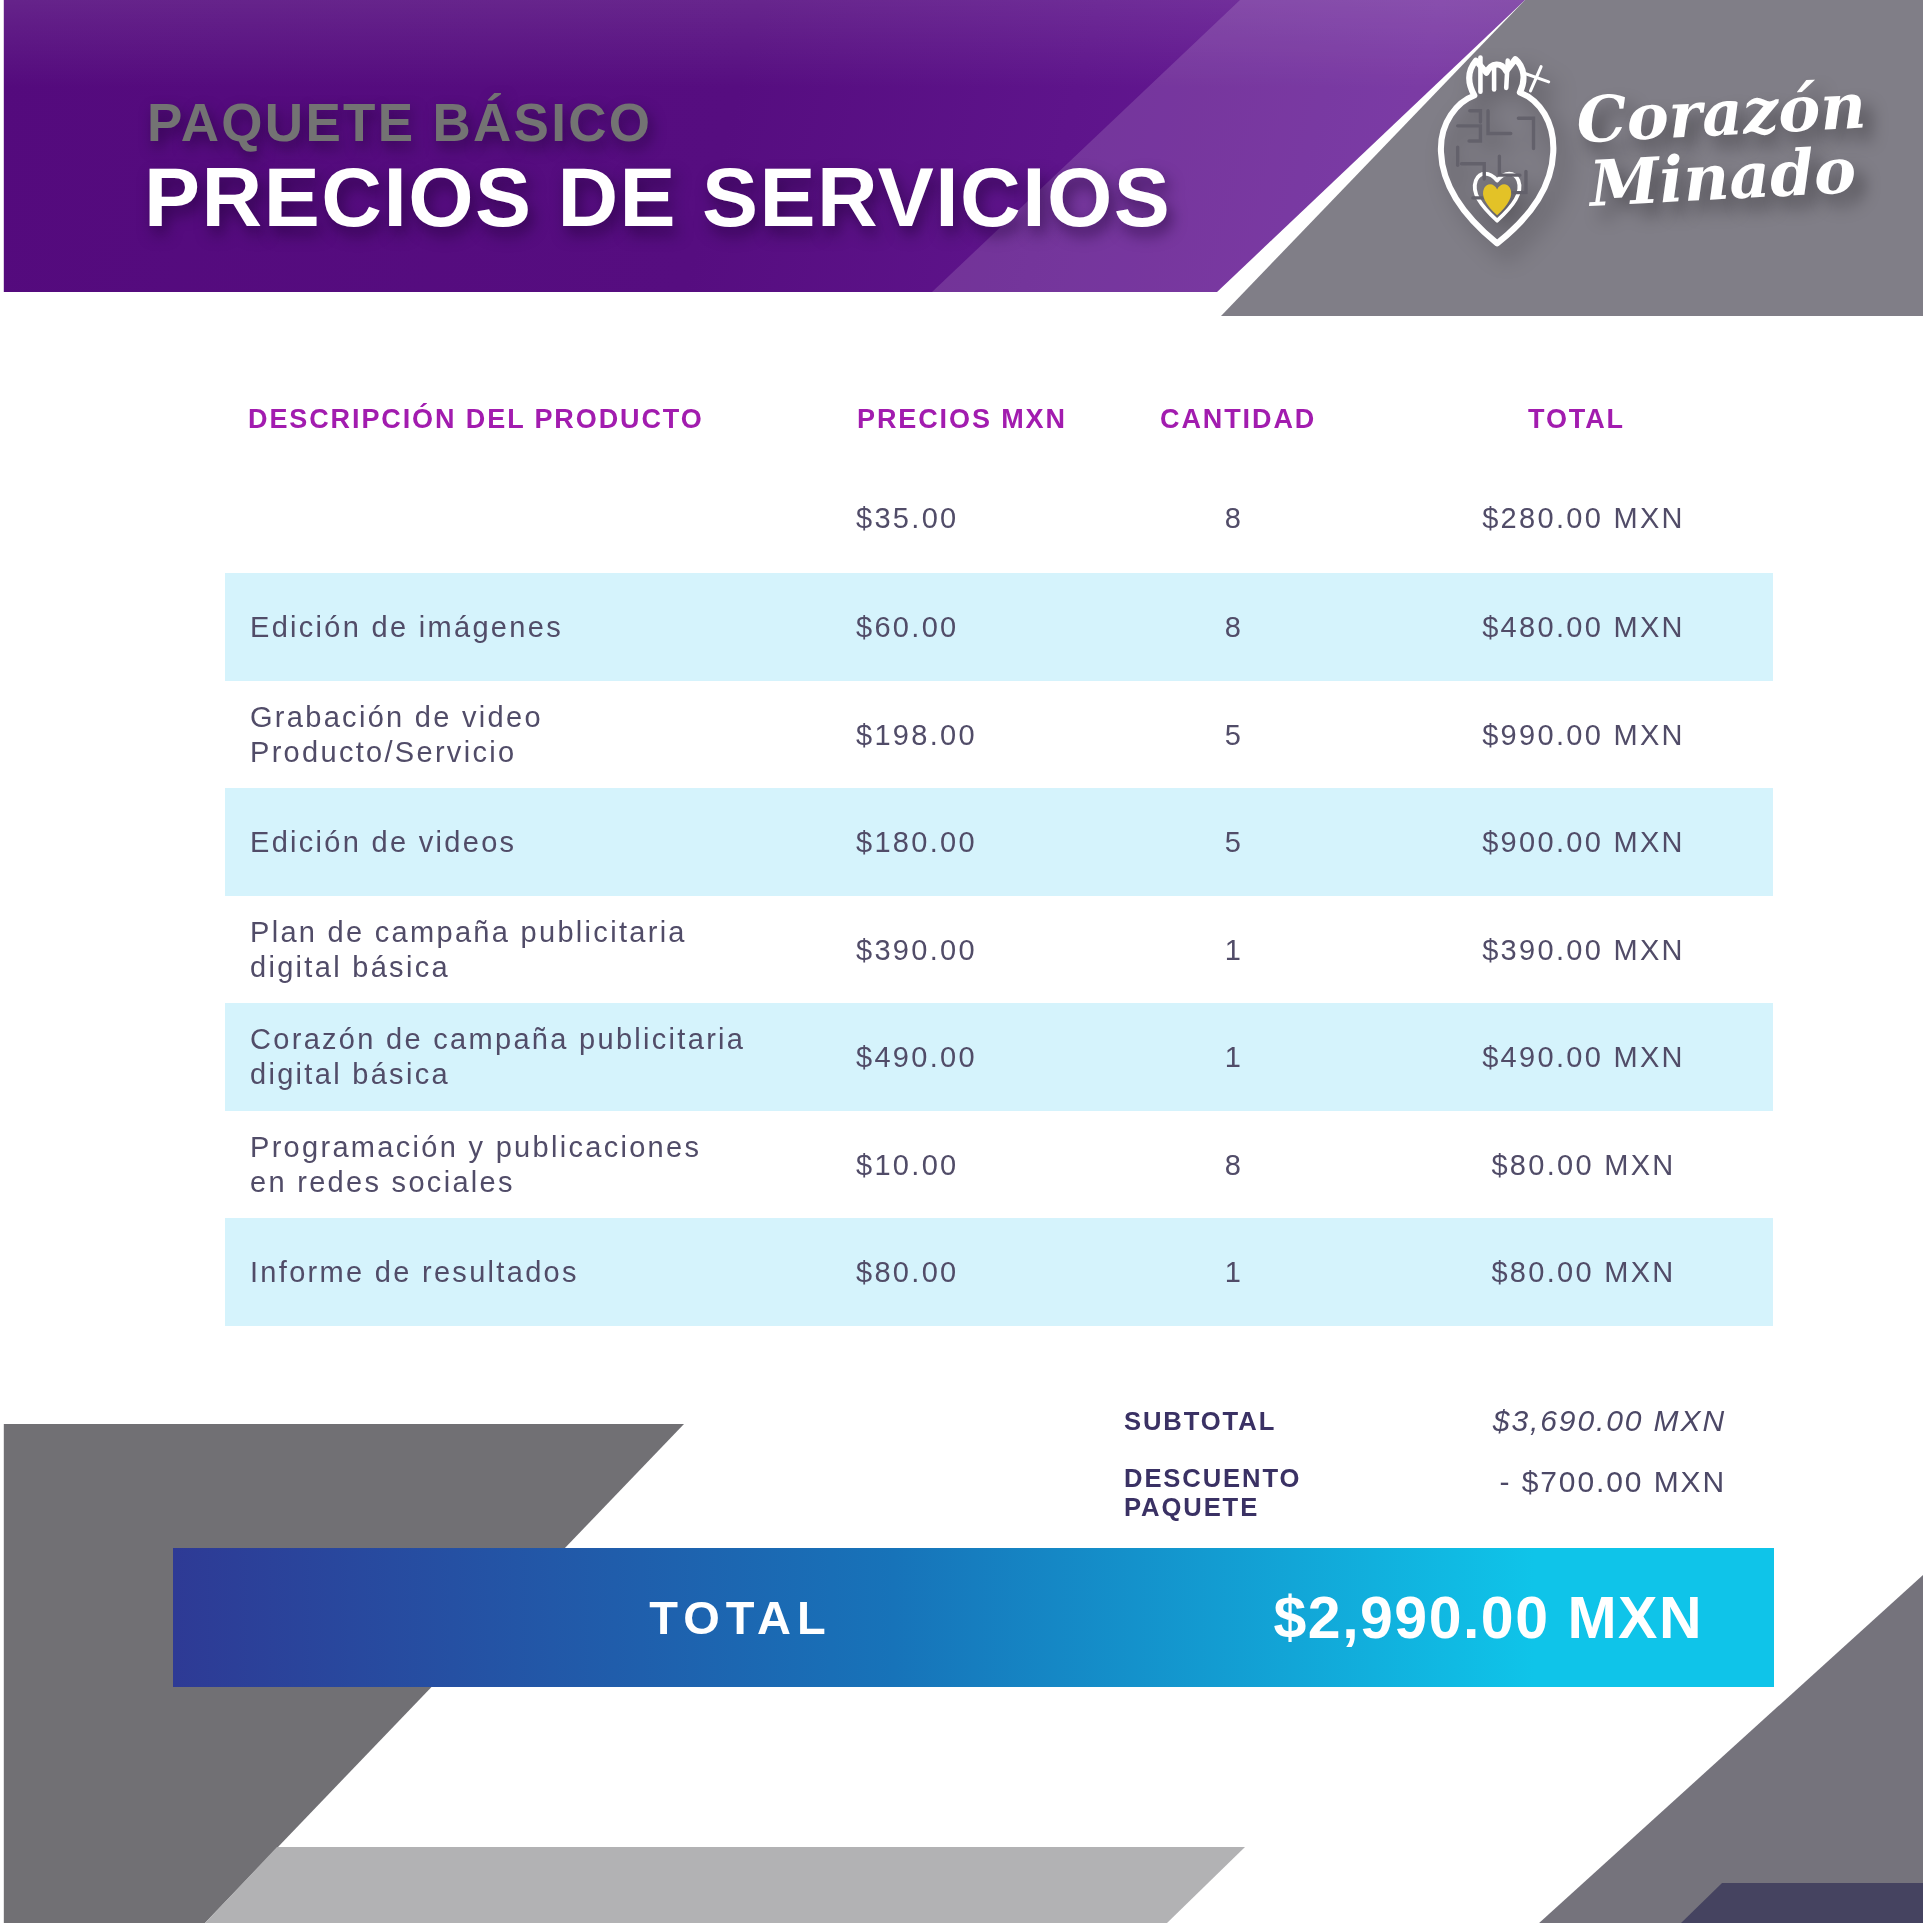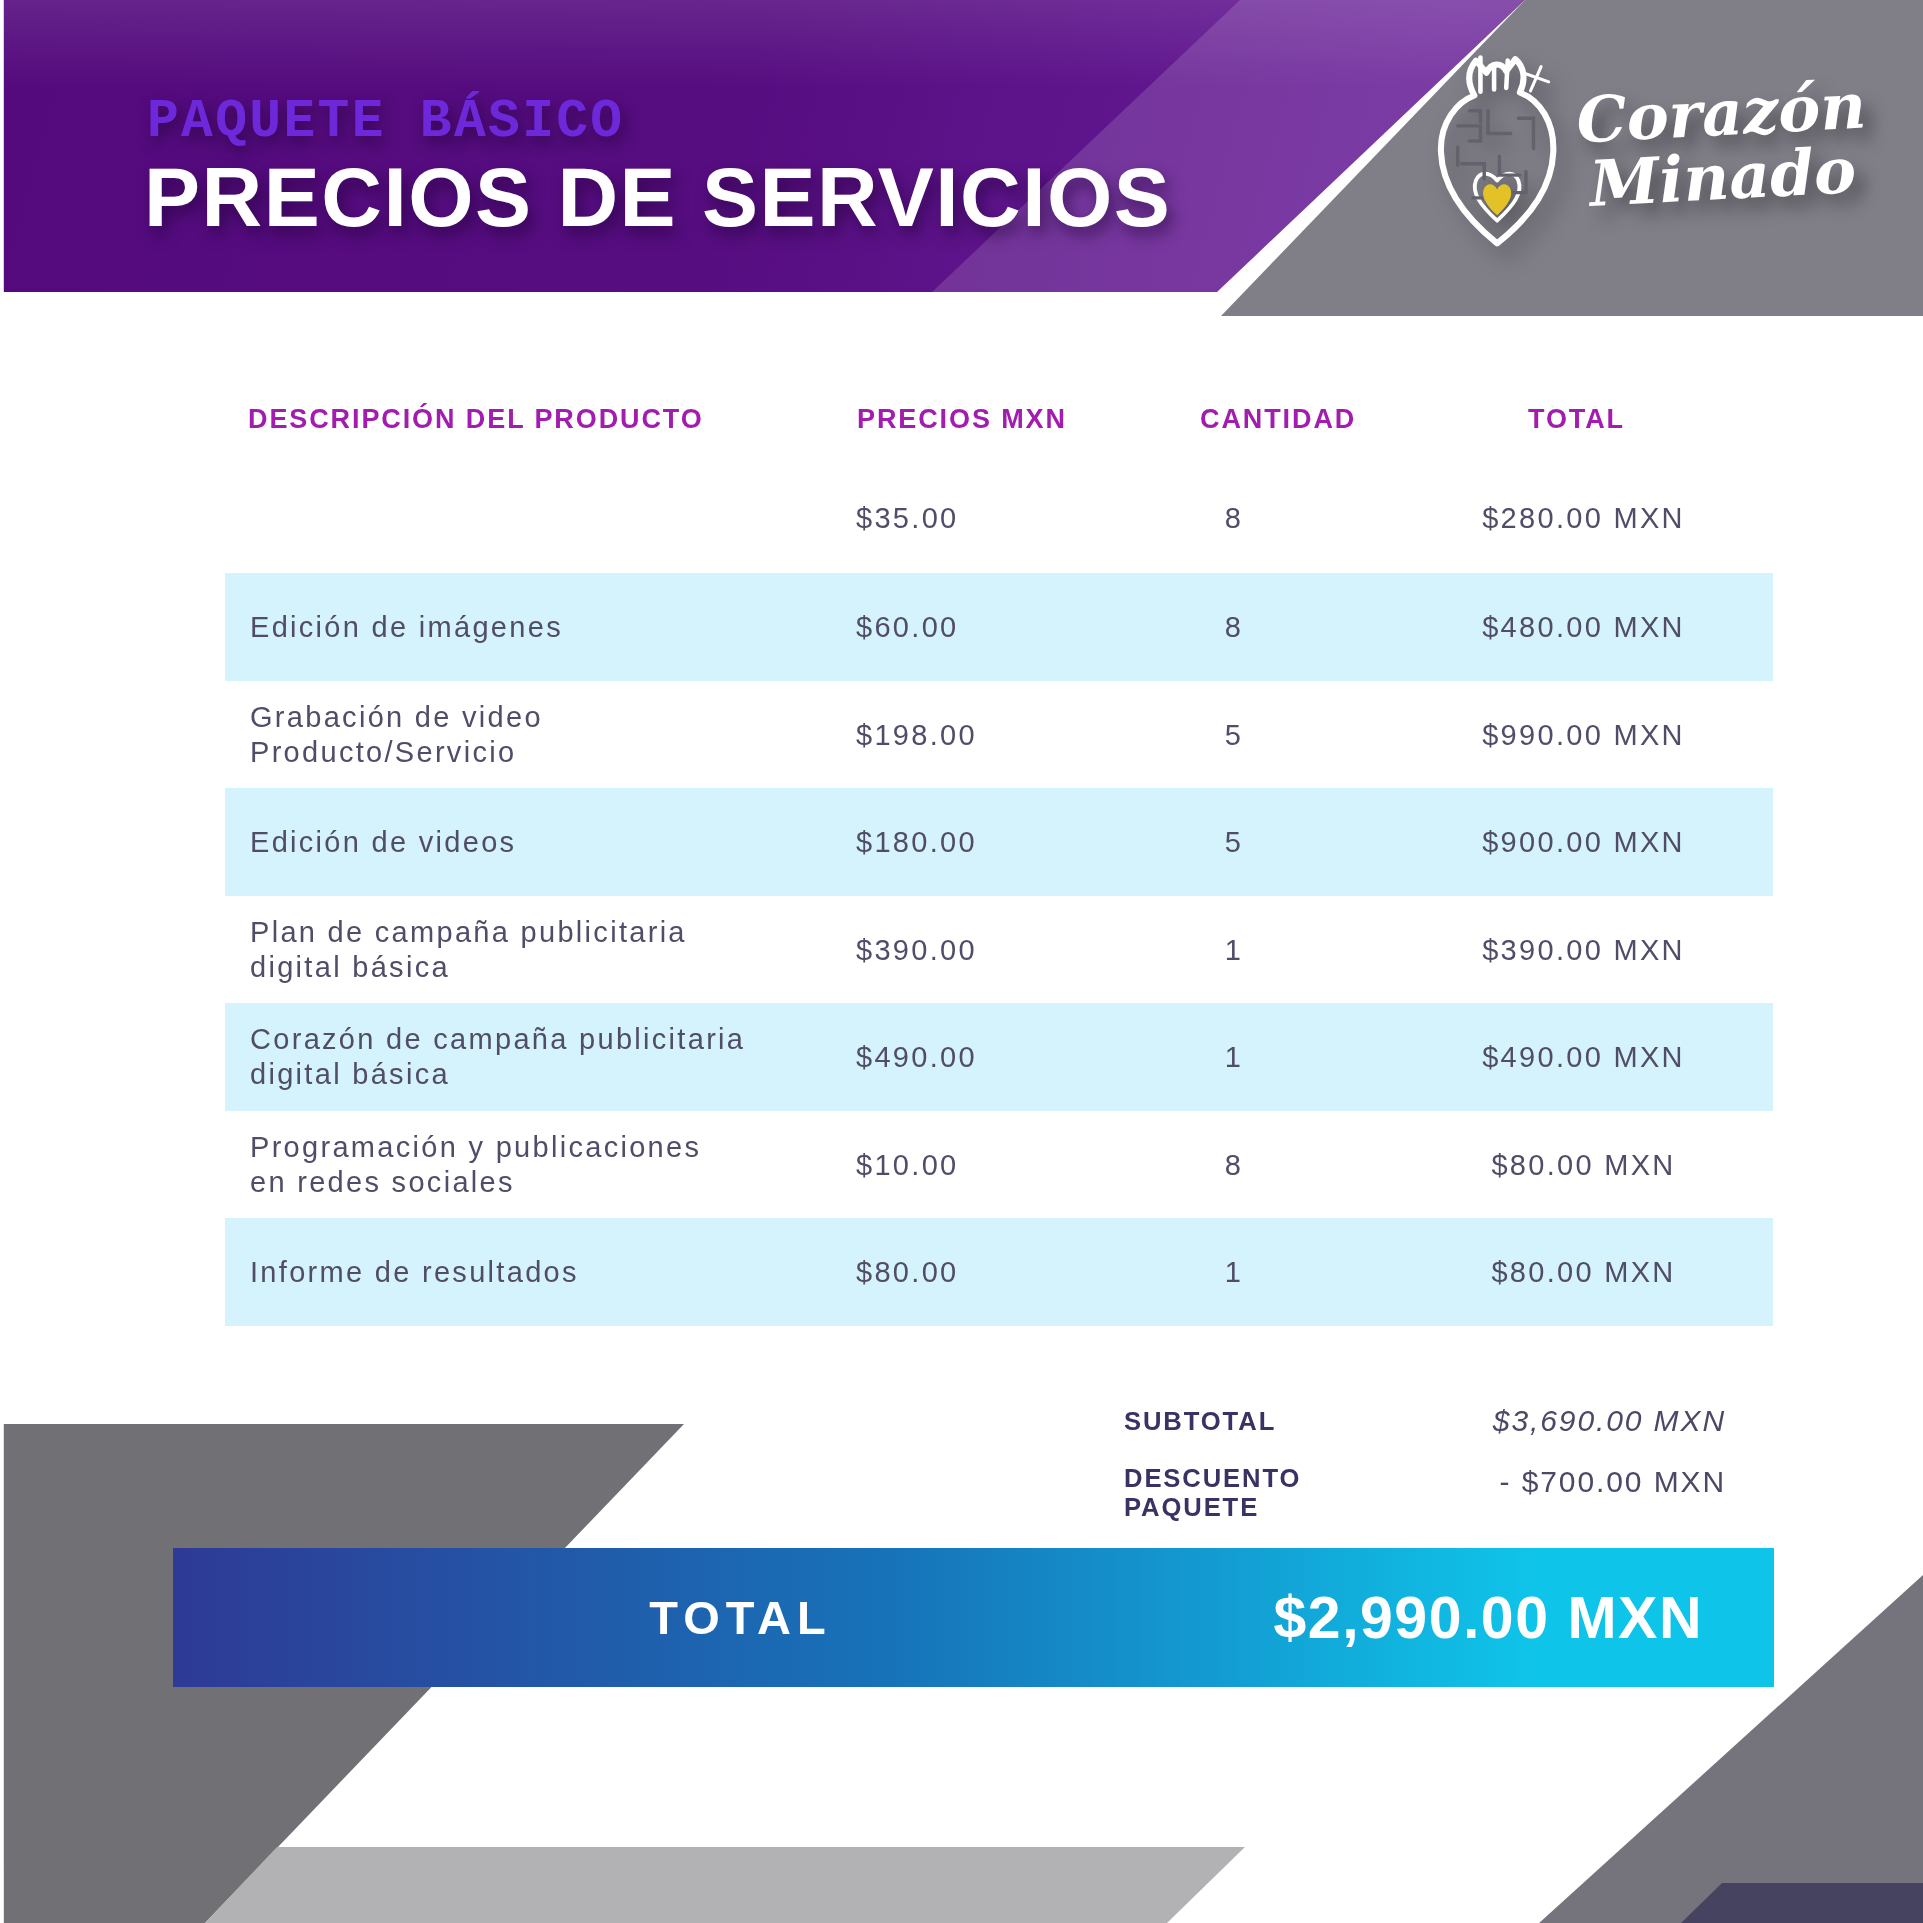--- a/index.html
+++ b/index.html
@@ -13,37 +13,37 @@
   .hdr-purple-topglow{position:absolute;left:0;top:0;width:1924px;height:292px;
     clip-path:polygon(3.8px 0,1525px 0,1217px 292px,3.8px 292px);
     background:linear-gradient(180deg,rgba(255,255,255,0.10) 0%,rgba(255,255,255,0) 30%);}
   .hdr-stripe{position:absolute;left:0;top:0;width:1924px;height:292px;
     clip-path:polygon(1240px 0,1525px 0,1217px 292px,932px 292px);
     background:rgba(255,255,255,0.14);}
   .hdr-gray{position:absolute;left:0;top:0;width:1924px;height:316px;
     clip-path:polygon(1525px 0,1924px 0,1924px 316px,1221px 316px);
     background:#807e87;}
 
-  .title-small{position:absolute;left:147px;top:92px;color:#6d28d9;font-size:53px;font-weight:700;
-    letter-spacing:2.3px;text-shadow:3.8px 6.8px 13.5px rgba(25,0,45,0.55);font-family:Liberation Mono, monospace;}
+  .title-small{position:absolute;left:147px;top:92px;color:#737373;font-size:53px;font-weight:700;
+    letter-spacing:2.3px;text-shadow:3.8px 6.8px 13.5px rgba(25,0,45,0.55);}
   .title-big{position:absolute;left:144px;top:149px;color:#ffffff;font-size:84px;font-weight:700;
     letter-spacing:1.5px;text-shadow:4.5px 8.3px 15px rgba(25,0,45,0.55);}
 
   .brand-text{position:absolute;left:1578px;top:81px;width:286px;text-align:center;color:#ffffff;
     font-family:"DejaVu Serif",serif;font-style:italic;font-weight:bold;
     transform:rotate(-3deg);text-shadow:9px 12px 16.5px rgba(0,0,0,0.38);}
   .brand-line1{font-size:63px;line-height:65px;}
   .brand-line2{font-size:63px;line-height:62px;}
   .heart-logo{position:absolute;left:1426px;top:50px;filter:drop-shadow(10.5px 12px 10.5px rgba(0,0,0,0.32));}
 
   
   .col-head{position:absolute;top:404px;color:#a21caf;font-size:27px;font-weight:700;letter-spacing:1.9px;}
   .ch-desc{left:248px;}
   .ch-price{left:857px;}
-  .ch-qty{left:1160px;width:150px;text-align:right;margin-left:40px;}
+  .ch-qty{left:1160px;width:150px;text-align:right;}
   .ch-total{left:1426px;width:301px;text-align:center;}
 
   .trow{position:absolute;left:225px;width:1548px;height:108px;}
   .trow.band{background:#d5f3fc;}
   .cell{position:absolute;top:0;bottom:0;display:flex;flex-direction:column;justify-content:center;
     color:#514c68;font-size:29px;letter-spacing:2.3px;line-height:35px;}
   .cell-desc{left:25px;width:601px;}
   .cell-price{left:631px;width:225px;}
   .cell-qty{left:934px;width:150px;text-align:center;}
   .cell-total{left:1208px;width:301px;text-align:center;}

